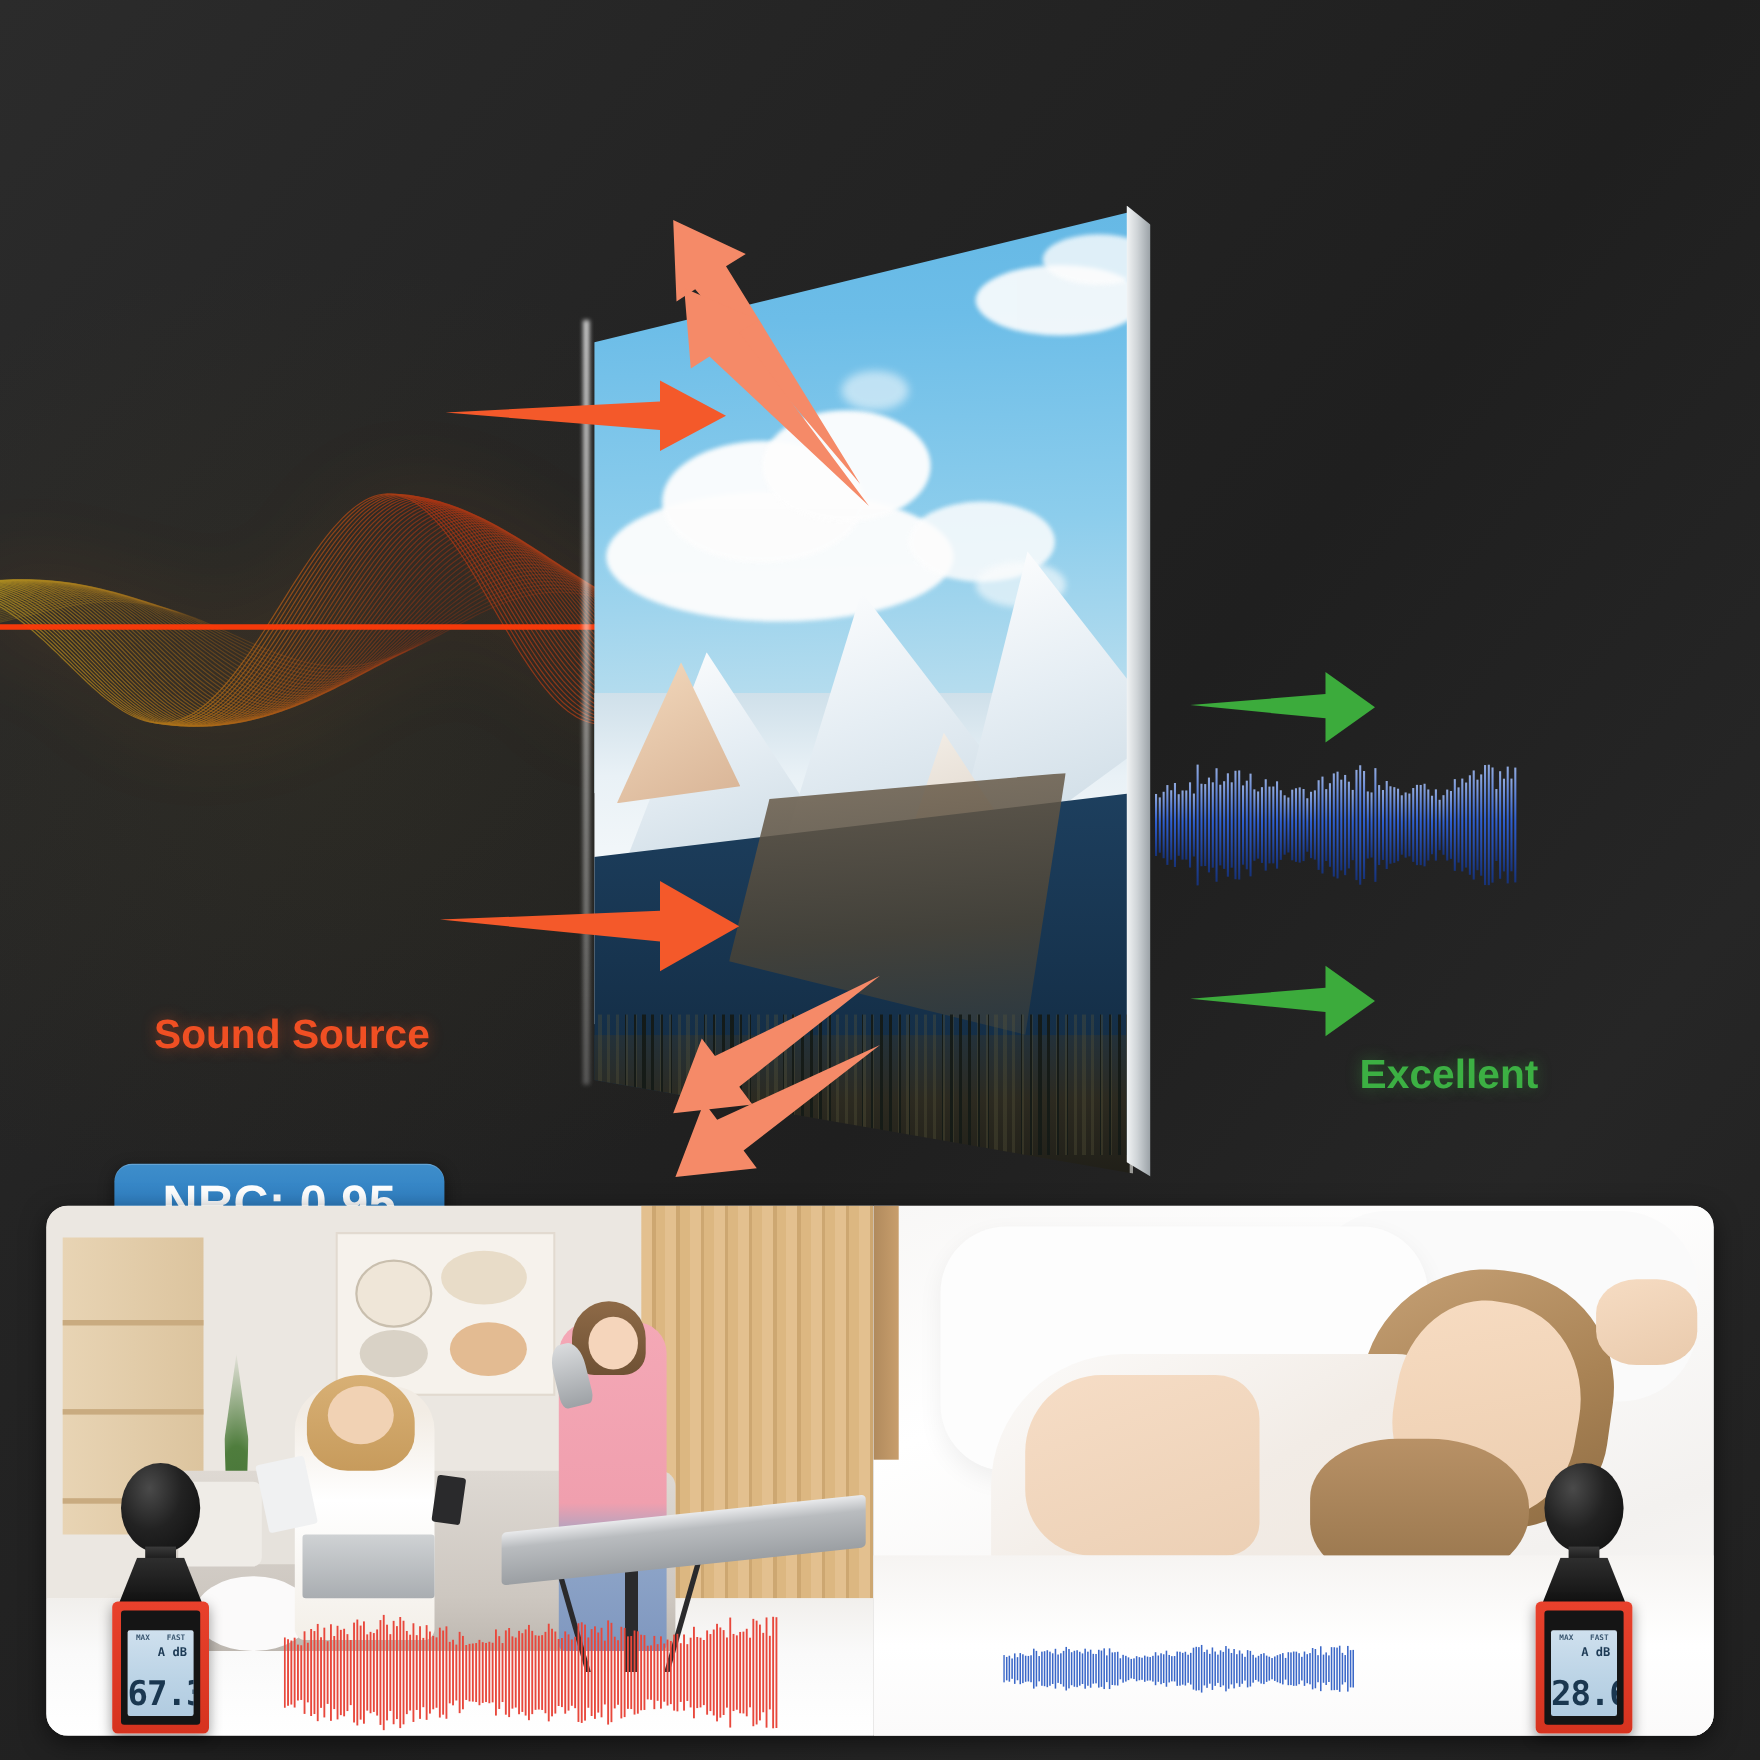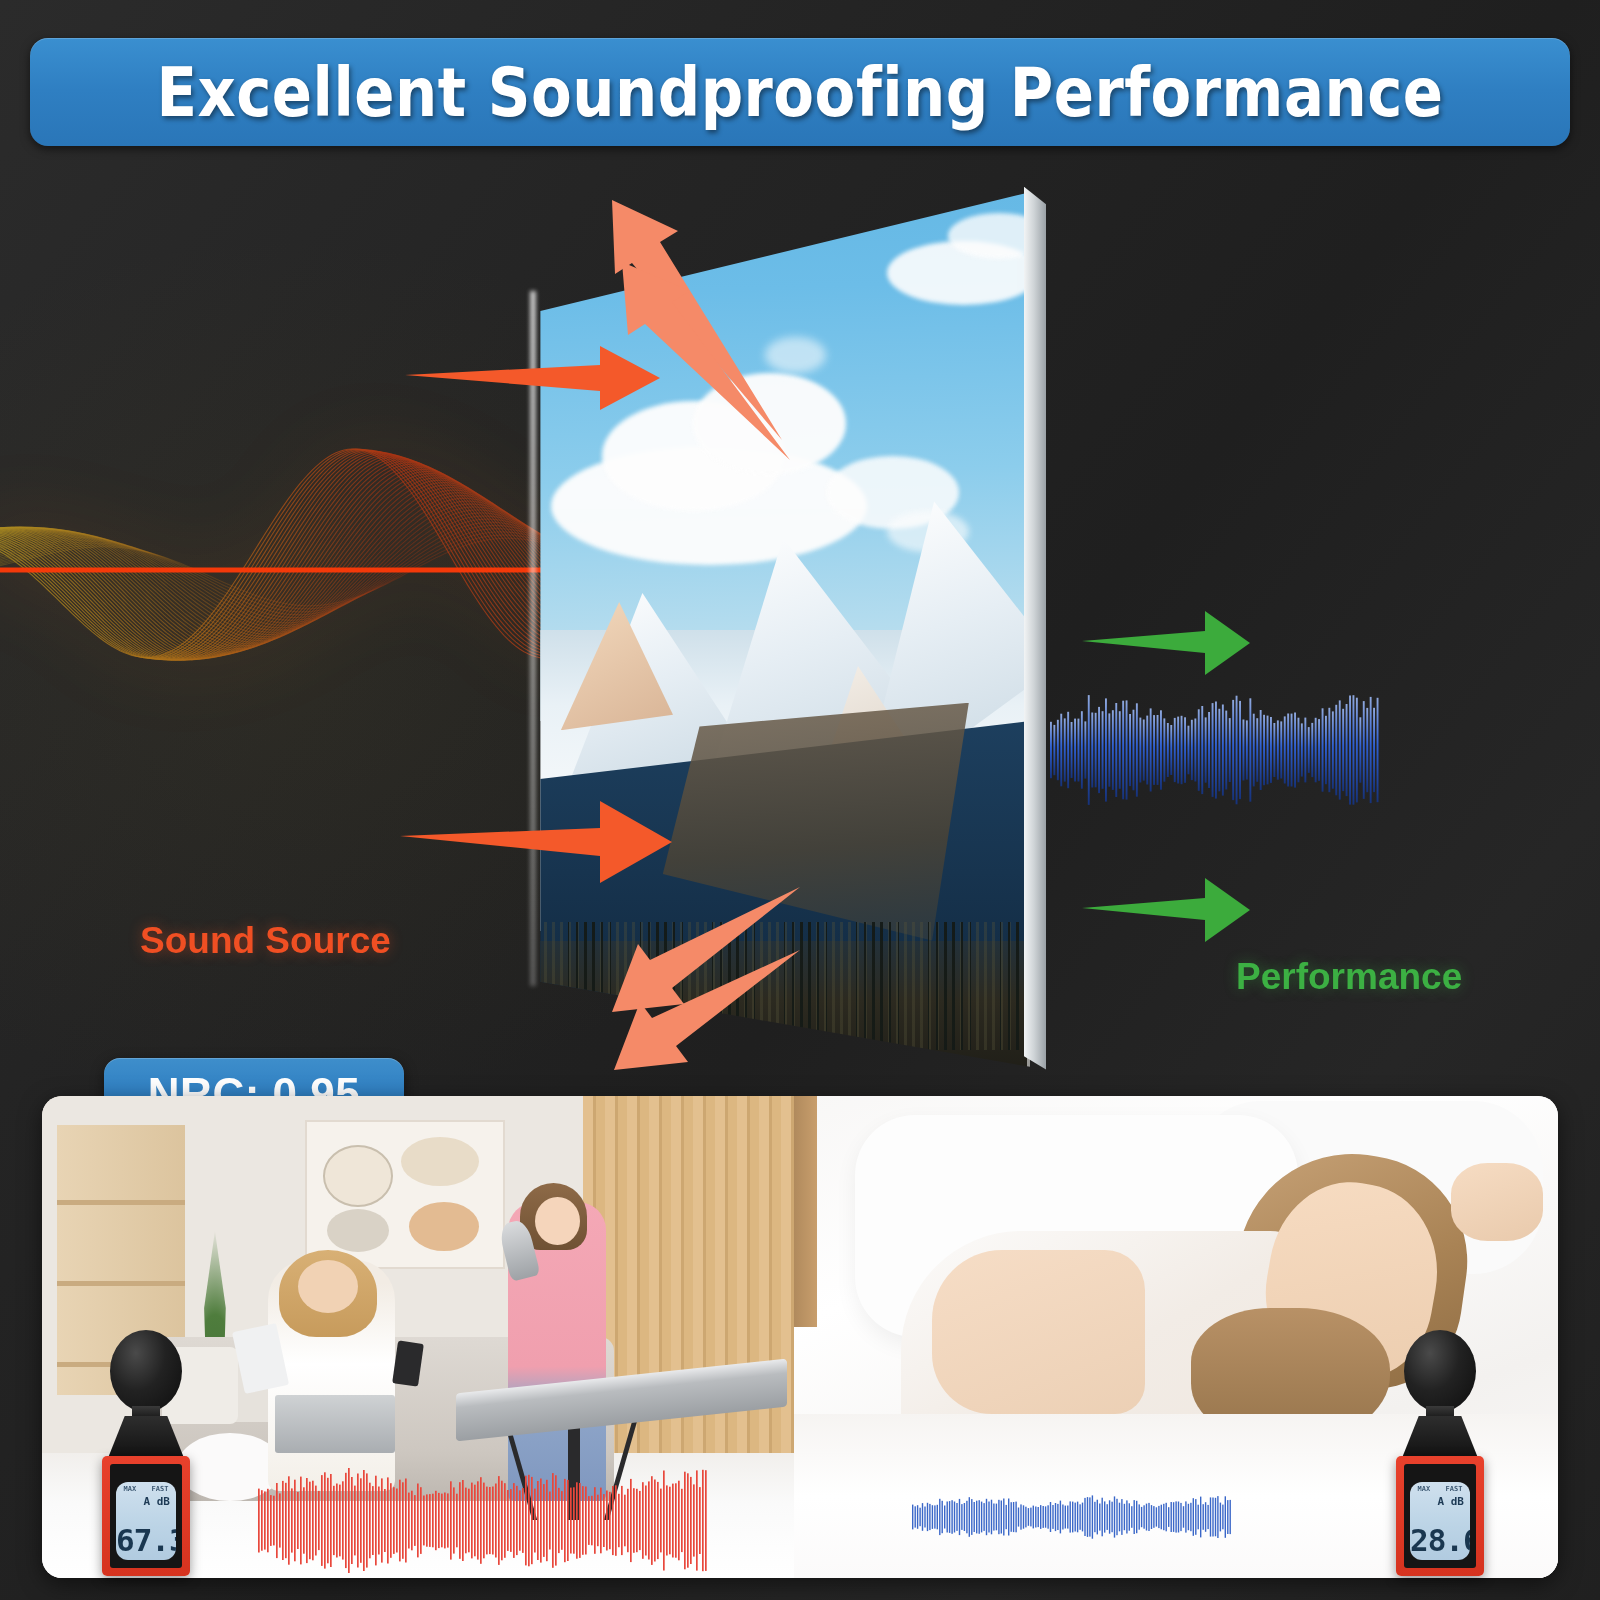--- a/index.html
+++ b/index.html
@@ -192,45 +192,41 @@
     background:linear-gradient(180deg,#3a3a3a,#141414);}
   .meter .taper{position:absolute;left:10px;top:86px;width:76px;height:42px;
     background:linear-gradient(180deg,#2e2e2e,#111);clip-path:polygon(22% 0,78% 0,100% 100%,0 100%);}
   .meter .body{position:absolute;left:4px;top:126px;width:88px;height:120px;
     background:linear-gradient(180deg,#e8412c 0%,#d6331f 100%);border-radius:5px;
     box-shadow:0 4px 12px rgba(0,0,0,.4);}
   .meter .bezel{position:absolute;left:12px;top:134px;width:72px;height:104px;
     background:#151515;border-radius:3px;}
   .meter .lcd{position:absolute;left:18px;top:152px;width:60px;height:78px;
     background:linear-gradient(180deg,#cfe0ee 0%,#bcd4e6 55%,#b1cbe0 100%);
-    border-radius:12px;overflow:hidden;}
+    border-radius:2px;overflow:hidden;}
   .meter .lcd .tags{position:absolute;left:0;top:3px;width:100%;display:flex;
     justify-content:space-around;font-size:7px;color:#22405c;font-weight:700;
     font-family:"DejaVu Sans Mono",monospace;opacity:.85;}
   .meter .lcd .unit{position:absolute;right:6px;top:13px;font-size:11px;color:#1d3a55;
     font-weight:700;font-family:"DejaVu Sans Mono",monospace;}
   .meter .lcd .val{position:absolute;left:0;bottom:4px;width:100%;text-align:center;
     font-size:31px;line-height:1;color:#1a3750;font-weight:700;
     font-family:"DejaVu Sans Mono",monospace;letter-spacing:-1px;}
   .meter.left-m{left:98px;top:1330px;}
   .meter.right-m{left:1392px;top:1330px;}
 
   .bwave{position:absolute;z-index:5;}
   .bwave.red{left:258px;top:1468px;width:450px;height:105px;}
   .bwave.blue{left:912px;top:1482px;width:320px;height:70px;}
 </style>
 </head>
 <body>
 
 <div class="poster">
 
-  <div class="header-wrap">
-    <div class="header-band"></div>
-    <div class="header-title">Excellent Soundproofing Performance</div>
-  </div>
 
   <div class="hero">
 
     <svg class="src-wave" viewBox="0 0 660 350">
       <defs>
         <linearGradient id="og" x1="0" y1="0" x2="1" y2="0">
           <stop offset="0" stop-color="#ffd21e"></stop>
           <stop offset="0.30" stop-color="#ff9a10"></stop>
           <stop offset="0.62" stop-color="#ff3c08"></stop>
           <stop offset="1" stop-color="#ff5a14"></stop>
@@ -455,21 +451,21 @@
           <rect x="309.4" y="27.3" width="1.9" height="65.4"></rect>
           <rect x="312.8" y="11.1" width="1.9" height="97.8"></rect>
           <rect x="316.3" y="17.9" width="1.9" height="84.3"></rect>
           <rect x="319.7" y="6.9" width="1.9" height="106.2"></rect>
           <rect x="323.1" y="17.8" width="1.9" height="84.3"></rect>
           <rect x="326.6" y="7.8" width="1.9" height="104.4"></rect>
         </g>
     </svg>
 
     <div class="lbl lbl-source">Sound Source</div>
-    <div class="lbl lbl-absorp">Performance</div>
+    <div class="lbl lbl-absorp">Excellent</div>
     <div class="lbl lbl-reflex">Reflex</div>
 
     <div class="nrc">NRC: 0.95</div>
   </div>
 
   <div class="strip">
 
     <div class="scene left">
       <div class="ls-wall"></div>
       <div class="ls-screen"></div>

